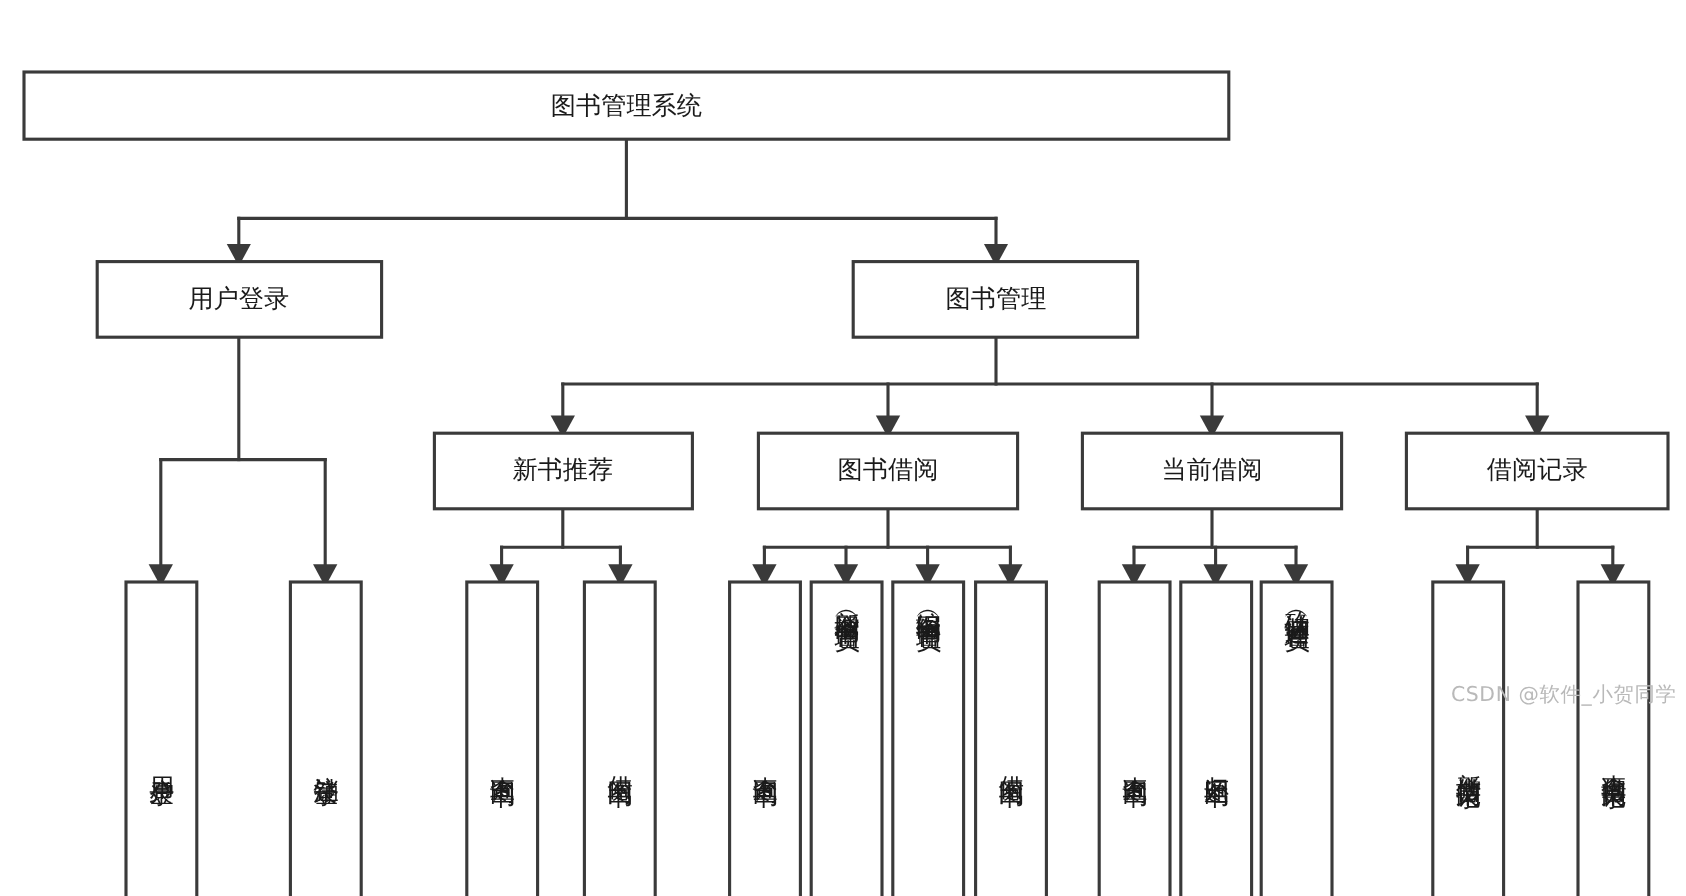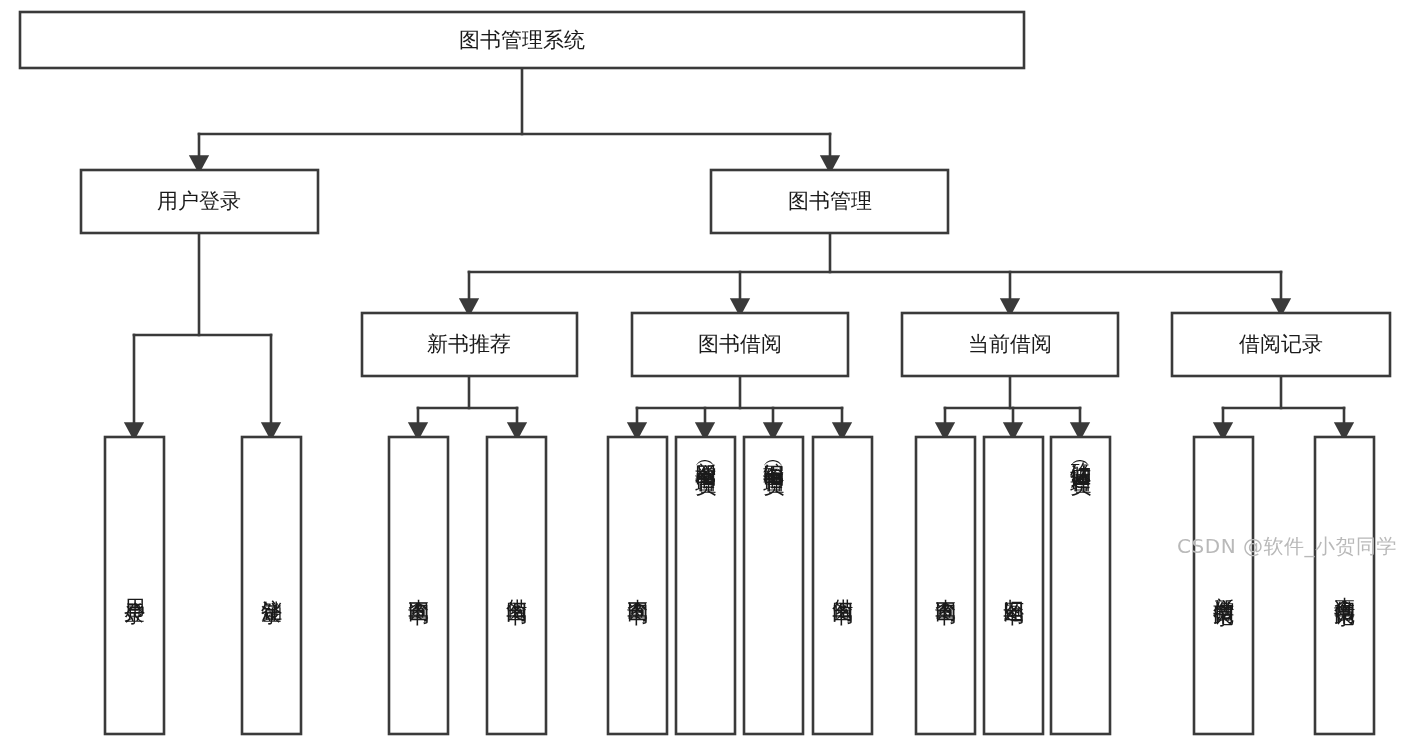--- a/index.html
+++ b/index.html
@@ -12,20 +12,21 @@
     width: 1405px;
     height: 747px;
     font-family: "DejaVu Sans", "Liberation Sans", sans-serif;
     overflow: hidden;
   }
   #diagram-root {
     position: relative;
     width: 1405px;
     height: 560px;
     background: #ffffff;
+    margin-top: 48px;
   }
   svg#flow {
     position: absolute;
     left: 0;
     top: 0;
     width: 1405px;
     height: 747px;
     display: block;
   }
   .node-rect {
@@ -57,23 +58,23 @@
     letter-spacing: 2px;
     display: flex;
     align-items: center;
     justify-content: flex-start;
     white-space: nowrap;
     pointer-events: none;
   }
   .watermark {
     position: absolute;
     right: 8px;
-    bottom: 0;
-    font-family: "DejaVu Sans", "Liberation Sans", sans-serif;
-    font-size: 20px;
+    bottom: 18px;
+    font-family: "DejaVu Sans", "Liberation Sans", sans-serif;
+    font-size: 17px;
     color: #b9b9b9;
     letter-spacing: 0.5px;
     white-space: nowrap;
   }
 </style>
 </head>
 <body>
 
 <div id="diagram-root">
 

